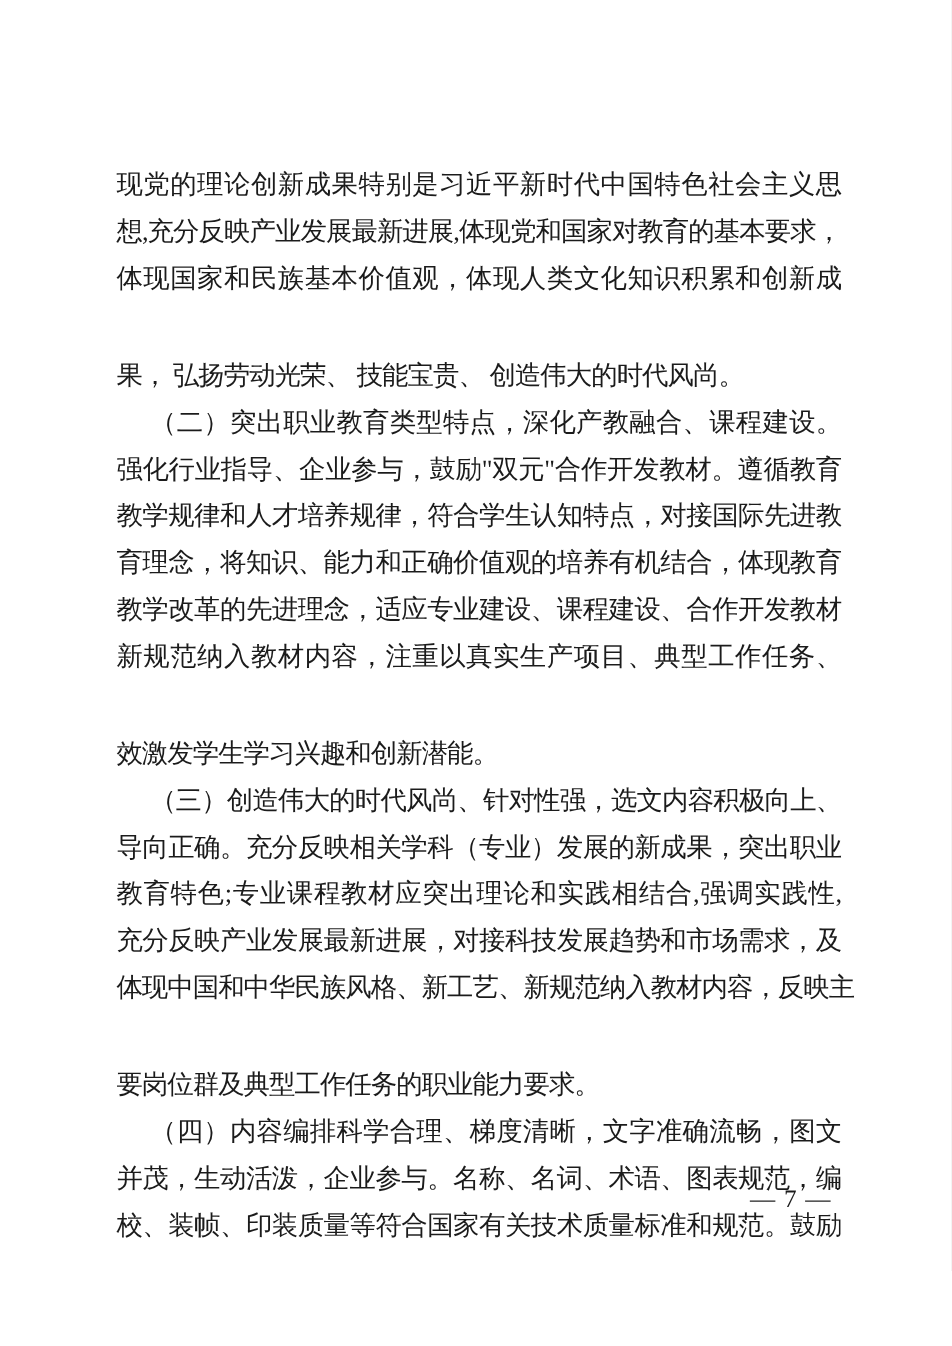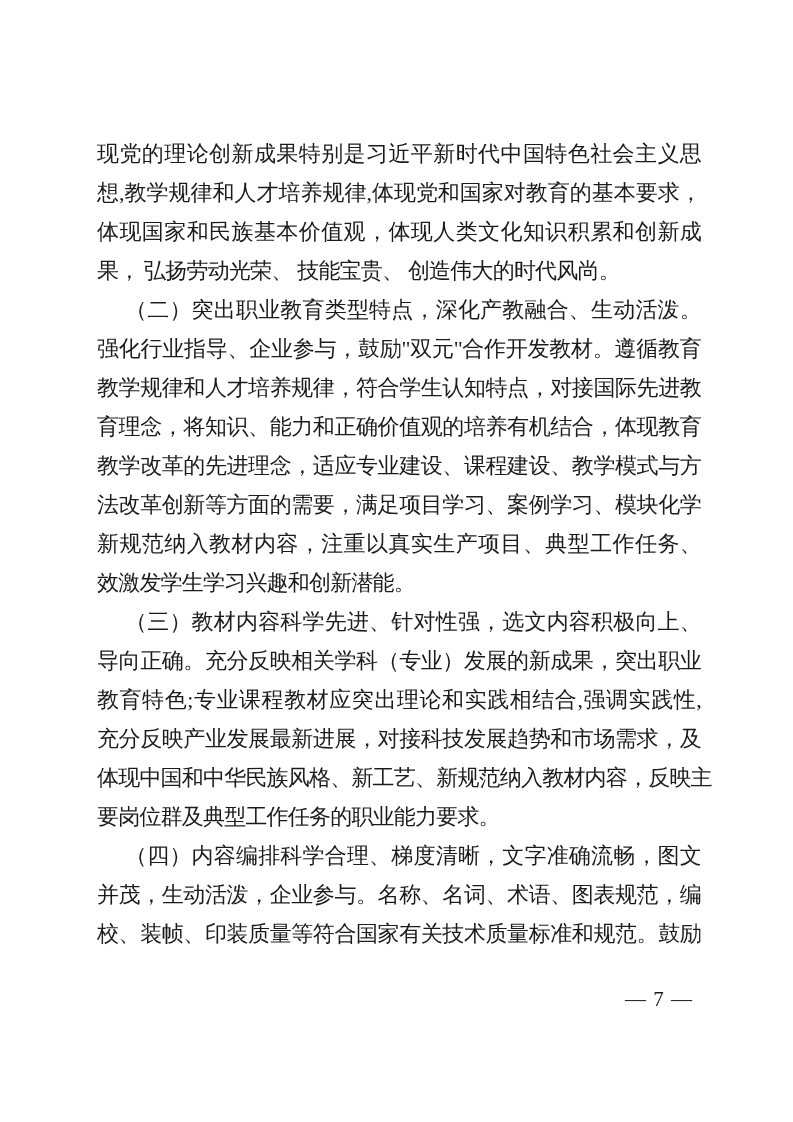--- a/index.html
+++ b/index.html
@@ -29,20 +29,21 @@
     height: 39px;
     letter-spacing: -0.8px;
     white-space: nowrap;
     text-align: justify;
     text-align-last: justify;
     text-justify: inter-character;
   }
   .ln.pend {
     text-align: center;
     text-align-last: left;
+    margin-top: 42px;
   }
   .ln.indent {
     text-indent: 28px;
   }
   .page-number {
     position: absolute;
     left: 97px;
     top: 986px;
     width: 604px;
     text-align: right;
@@ -53,32 +54,31 @@
     letter-spacing: 1px;
     color: #1b1b1b;
   }
 </style>
 </head>
 <body>
 
 <div class="page">
   <div class="doc-body">
     <div class="ln">现党的理论创新成果特别是习近平新时代中国特色社会主义思</div>
-    <div class="ln">想,教学规律和人才培养规律,体现党和国家对教育的基本要求，</div>
+    <div class="ln">想,充分反映产业发展最新进展,体现党和国家对教育的基本要求，</div>
     <div class="ln">体现国家和民族基本价值观，体现人类文化知识积累和创新成</div>
     <div class="ln pend">果， 弘扬劳动光荣、 技能宝贵、 创造伟大的时代风尚。</div>
-    <div class="ln indent">（二）突出职业教育类型特点，深化产教融合、生动活泼。</div>
+    <div class="ln indent">（二）突出职业教育类型特点，深化产教融合、课程建设。</div>
     <div class="ln">强化行业指导、企业参与，鼓励"双元"合作开发教材。遵循教育</div>
     <div class="ln">教学规律和人才培养规律，符合学生认知特点，对接国际先进教</div>
     <div class="ln">育理念，将知识、能力和正确价值观的培养有机结合，体现教育</div>
-    <div class="ln">教学改革的先进理念，适应专业建设、课程建设、教学模式与方</div>
-    <div class="ln">法改革创新等方面的需要，满足项目学习、案例学习、模块化学</div>
+    <div class="ln">教学改革的先进理念，适应专业建设、课程建设、合作开发教材</div>
     <div class="ln">新规范纳入教材内容，注重以真实生产项目、典型工作任务、</div>
     <div class="ln pend">效激发学生学习兴趣和创新潜能。</div>
-    <div class="ln indent">（三）教材内容科学先进、针对性强，选文内容积极向上、</div>
+    <div class="ln indent">（三）创造伟大的时代风尚、针对性强，选文内容积极向上、</div>
     <div class="ln">导向正确。充分反映相关学科（专业）发展的新成果，突出职业</div>
     <div class="ln">教育特色;专业课程教材应突出理论和实践相结合,强调实践性,</div>
     <div class="ln">充分反映产业发展最新进展，对接科技发展趋势和市场需求，及</div>
     <div class="ln">体现中国和中华民族风格、新工艺、新规范纳入教材内容，反映主</div>
     <div class="ln pend">要岗位群及典型工作任务的职业能力要求。</div>
     <div class="ln indent">（四）内容编排科学合理、梯度清晰，文字准确流畅，图文</div>
     <div class="ln">并茂，生动活泼，企业参与。名称、名词、术语、图表规范，编</div>
     <div class="ln">校、装帧、印装质量等符合国家有关技术质量标准和规范。鼓励</div>
   </div>
   <div class="page-number">— 7 —</div>

